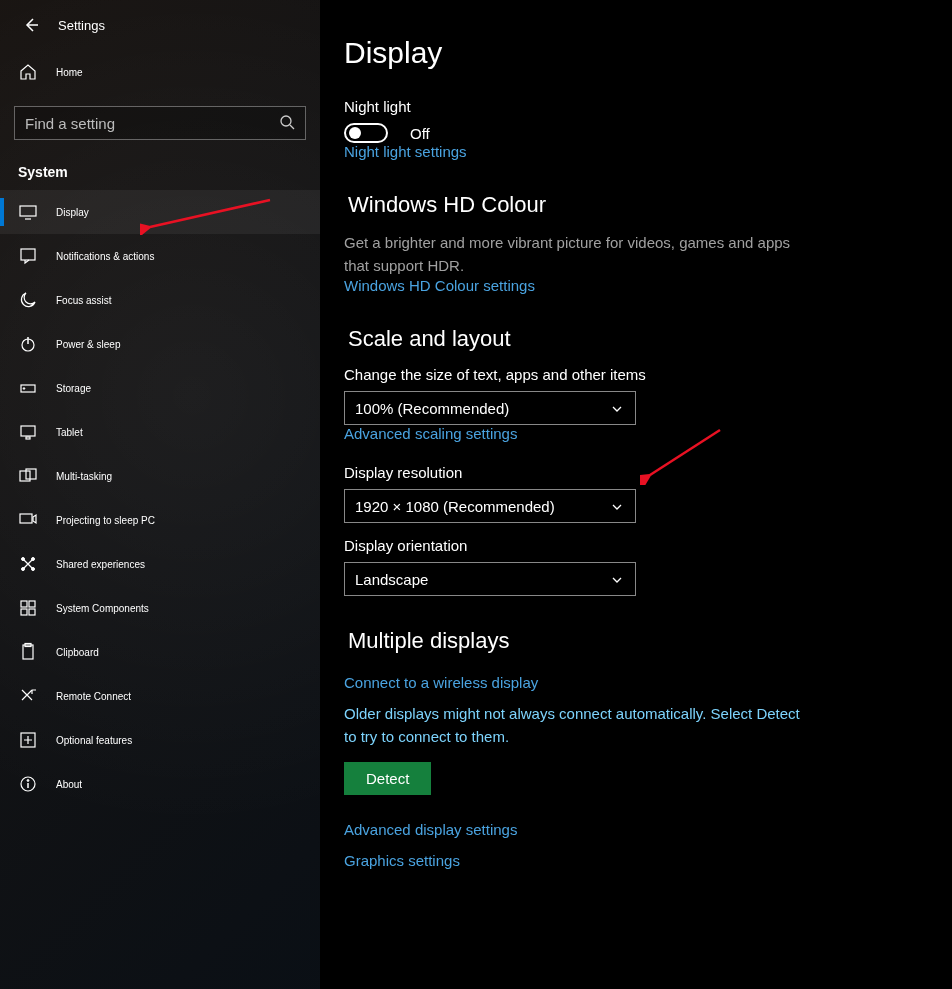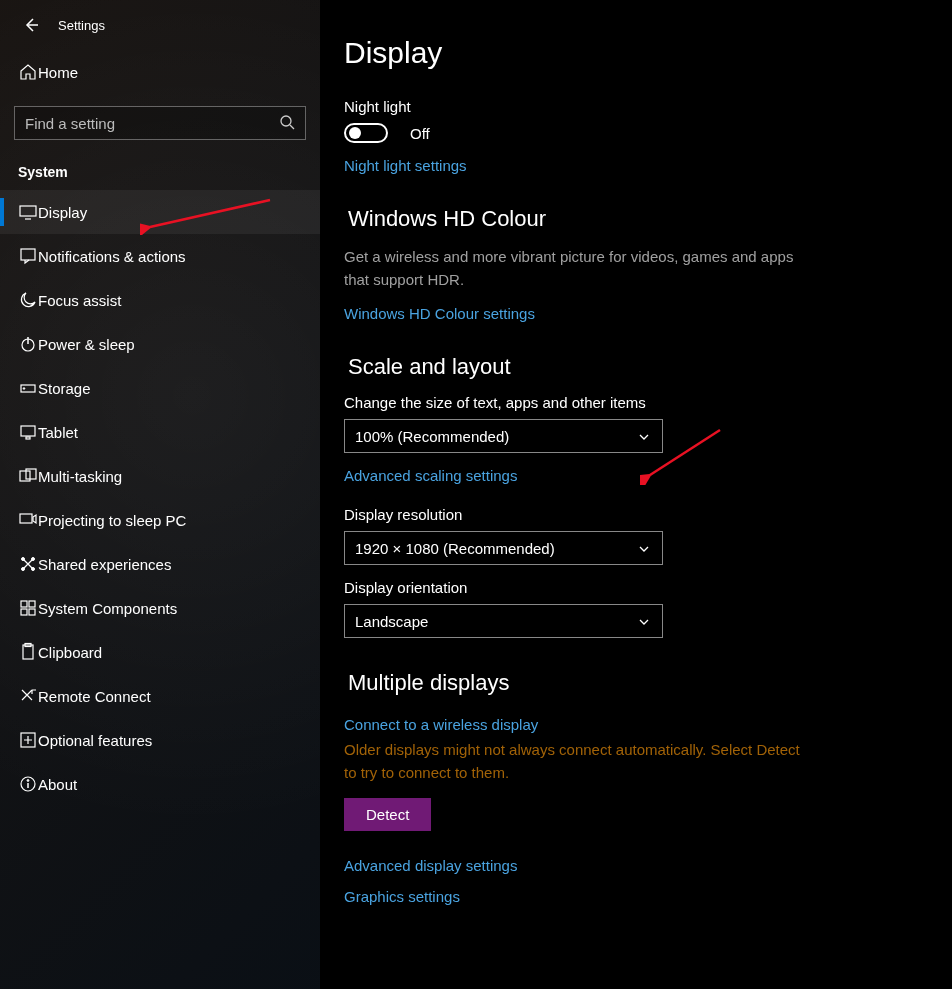--- a/index.html
+++ b/index.html
@@ -26,24 +26,24 @@
     background: radial-gradient(circle at 60% 40%, rgba(255,255,255,0.05), transparent 70%);
     pointer-events:none;
   }
   .header-row {
     display:flex; align-items:center; gap:18px;
     padding: 6px 18px 16px 22px;
   }
   .back-arrow { width:18px; height:18px; display:flex; align-items:center; justify-content:center; cursor:pointer; }
   .header-title { font-size:13px; color:#fff; }
   .nav-item {
-    display:flex; align-items:center; 
+    display:flex; align-items:center; gap:18px;
     padding: 12px 18px 12px 18px;
     cursor:pointer;
-    font-size:15px;
+    font-size:10px;
     color:#fff;
     position:relative;
   }
   .nav-item.selected {
     background: rgba(255,255,255,0.06);
   }
   .nav-item.selected::before {
     content:"";
     position:absolute; left:0; top:8px; bottom:8px; width:4px;
     background:#0078d4;
@@ -65,42 +65,42 @@
   .section-label { padding: 6px 18px 10px 18px; font-size:14px; font-weight:600; color:#fff; }
 
   .content {
     flex:1; background:#000; padding: 36px 40px 30px 24px;
     overflow:auto;
   }
   .page-title { font-size:30px; font-weight:400; margin-bottom:28px; }
   .sec-title { font-size:22px; font-weight:400; margin: 32px 0 14px 4px; }
   .field-label { font-size:15px; color:#fff; margin-bottom:8px; margin-top:14px; }
   .desc { font-size:15px; color:#a0a0a0; line-height:1.5; max-width:460px; }
-  .link { color:#4aa3e0; font-size:15px; cursor:pointer; display:inline-block; margin-top:14px; }
+  .link { color:#4aa3e0; font-size:15px; cursor:pointer; display:inline-block; }
 
   .toggle-row { display:flex; align-items:center; gap:22px; margin-top:6px; }
   .toggle {
     width:44px; height:20px; border:2px solid #fff; border-radius:20px;
     position:relative; cursor:pointer; background:transparent;
   }
   .toggle::after {
     content:""; position:absolute; left:3px; top:2px; width:12px; height:12px;
     background:#fff; border-radius:50%;
   }
   .toggle-label { font-size:15px; color:#fff; }
 
   .select {
-    width:319px; height:34px; border:1px solid #888; background:#000;
+    width:292px; height:34px; border:1px solid #888; background:#000;
     display:flex; align-items:center; justify-content:space-between;
     padding:0 10px; cursor:pointer; margin-top:4px;
   }
   .chev { width:14px; height:14px; }
 
   .button {
-    background:#701a75; color:#fff; border:none; padding:8px 22px;
+    background:#15803d; color:#fff; border:none; padding:8px 22px;
     font-size:15px; cursor:pointer; margin-top:14px;
   }
 
   
   .arrow-svg { position:absolute; pointer-events:none; z-index:10; }
 </style>
 </head>
 <body>
 
 <div class="container">
@@ -289,21 +289,21 @@
     <div class="page-title">Display</div>
 
     <div class="field-label">Night light</div>
     <div class="toggle-row">
       <div class="toggle"></div>
       <div class="toggle-label">Off</div>
     </div>
     <a class="link">Night light settings</a>
 
     <div class="sec-title">Windows HD Colour</div>
-    <div class="desc">Get a wireless and more vibrant picture for videos, games and apps that support HDR.</div>
+    <div class="desc">Get a brighter and more vibrant picture for videos, games and apps that support HDR.</div>
     <a class="link">Windows HD Colour settings</a>
 
     <div class="sec-title">Scale and layout</div>
 
     <div class="field-label">Change the size of text, apps and other items</div>
     <div class="select">
       <span>100% (Recommended)</span>
       <span class="chev">
         <svg width="12" height="12" viewBox="0 0 12 12">
             <path d="M2 4 L6 8 L10 4" stroke="#fff" stroke-width="1.3" fill="none"></path>
@@ -327,21 +327,21 @@
       <span>Landscape</span>
       <span class="chev">
         <svg width="12" height="12" viewBox="0 0 12 12">
             <path d="M2 4 L6 8 L10 4" stroke="#fff" stroke-width="1.3" fill="none"></path>
           </svg>
       </span>
     </div>
 
     <div class="sec-title">Multiple displays</div>
     <a class="link" style="margin-top:6px">Connect to a wireless display</a>
-    <div class="desc" style="margin-top:6px; color:#a16207">Older displays might not always connect automatically. Select Detect to try to connect to them.</div>
+    <div class="desc" style="margin-top:12px; color:#7dd3fc">Older displays might not always connect automatically. Select Detect to try to connect to them.</div>
     <button class="button">Detect</button>
 
     <div><a class="link" style="margin-top:26px">Advanced display settings</a></div>
     <div><a class="link" style="margin-top:14px">Graphics settings</a></div>
   </div>
 </div>
 
 <svg class="arrow-svg" style="left:140px; top:195px;" width="140" height="40">
   <defs>
       <marker id="ah1" markerWidth="8" markerHeight="8" refX="1" refY="4" orient="auto">

